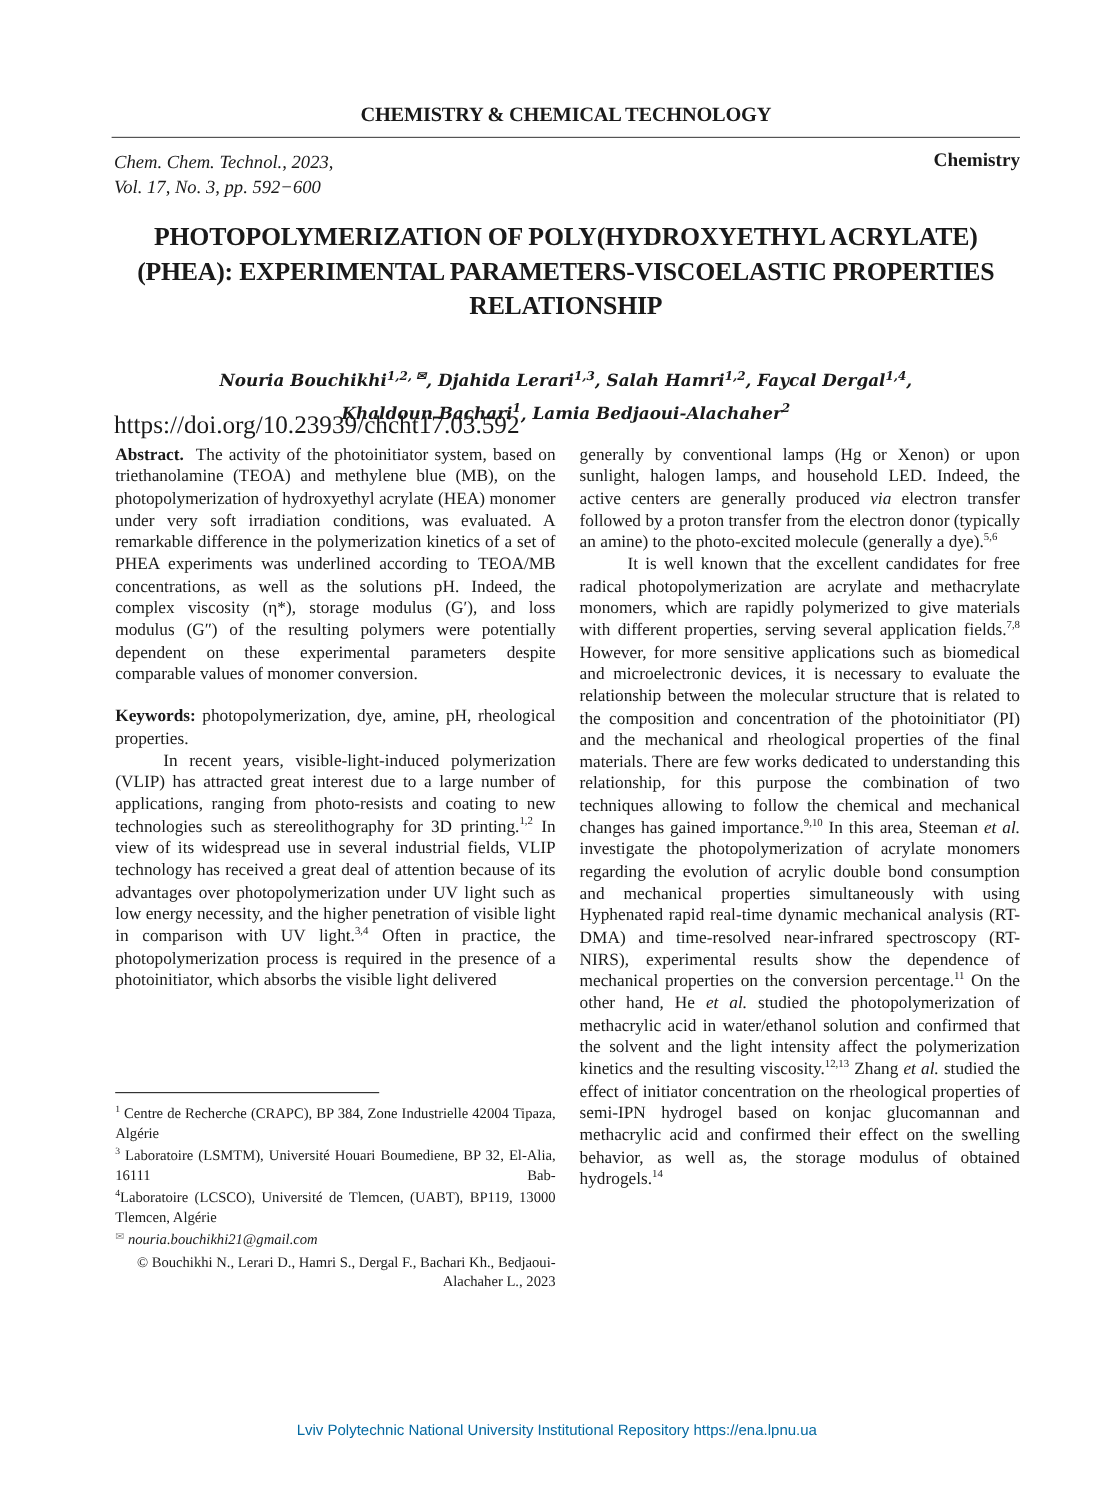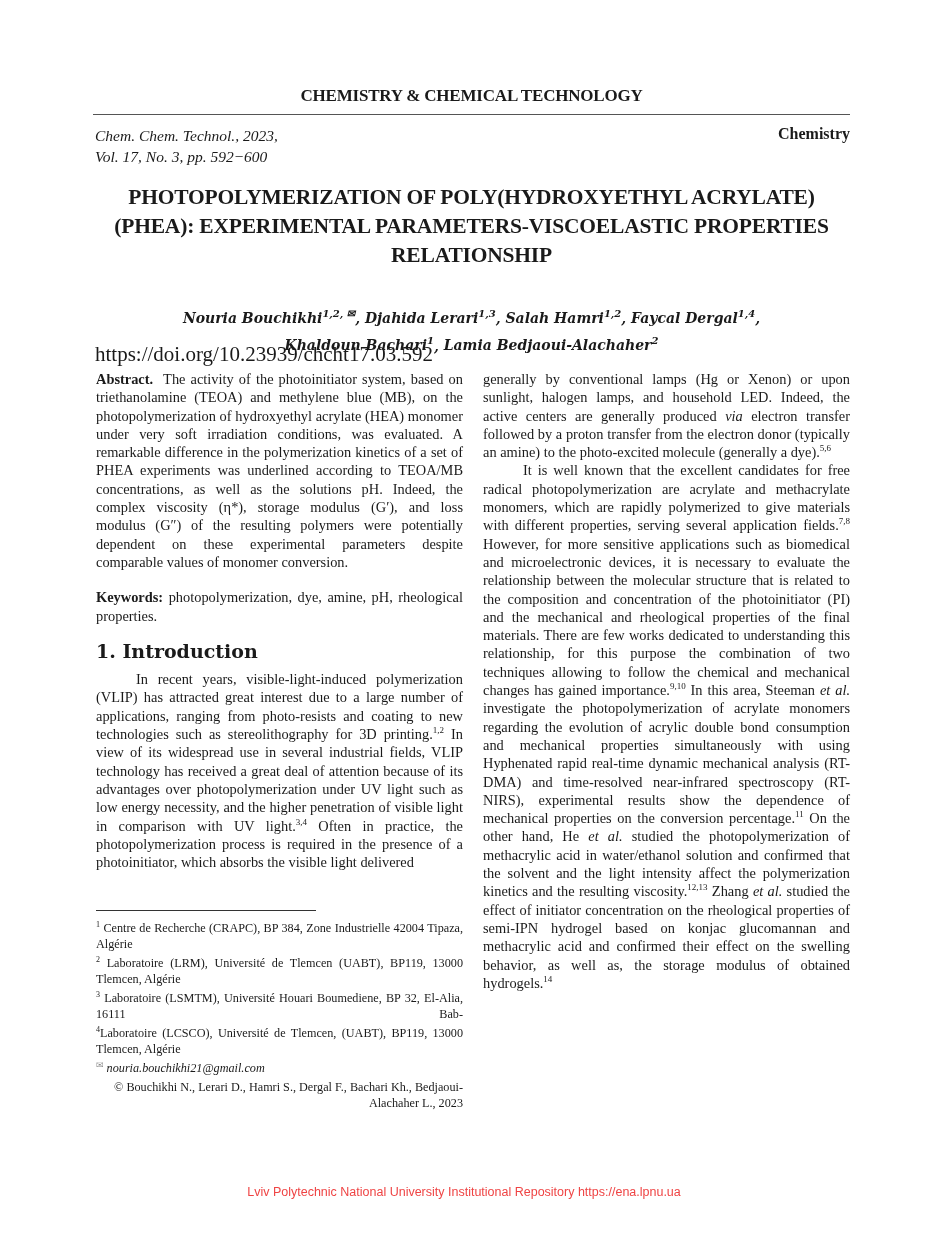--- a/index.html
+++ b/index.html
@@ -56,21 +56,21 @@
     position: absolute; left: 96px; top: 910px; width: 367px; font-size: 12.2px;
     line-height: 16px; text-align: justify;
   }
   .fn-rule { width: 220px; border-top: 1px solid #333; margin-bottom: 6px; }
   .footnotes p { margin: 0; }
   .footnotes sup { font-size: 8px; }
   .email { font-style: italic; }
   .mail-icon { font-size: 9px; color: #888; vertical-align: 4px; }
   .repo {
     position: absolute; left: 0; width: 928px; top: 1185px; text-align: center;
-    font-family: "Liberation Sans", sans-serif; font-size: 12.5px; color: #ef4444;
+    font-family: "Liberation Sans", sans-serif; font-size: 12.5px; color: #0369a1;
   }
 </style>
 </head>
 <body>
 
 <div class="journal-header">CHEMISTRY &amp; CHEMICAL TECHNOLOGY</div>
 <div class="header-rule"></div>
 
 <div class="citation">
   <div>Chem. Chem. Technol., 2023,</div>
@@ -87,28 +87,26 @@
   <span><span>Faycal Dergal</span><sup>1,4</sup></span>,<br>
   <span><span>Khaldoun Bachari</span><sup>1</sup></span>,
   <span><span>Lamia Bedjaoui-Alachaher</span><sup>2</sup></span>
 </div>
 
 <div class="doi">https://doi.org/10.23939/chcht17.03.592</div>
 
 <div class="col left">
   <p><b>Abstract.</b>&nbsp; <span>The activity of the photoinitiator system, based on triethanolamine (TEOA) and methylene blue (MB), on the photopolymerization of hydroxyethyl acrylate (HEA) monomer under very soft irradiation conditions, was evaluated. A remarkable difference in the polymerization kinetics of a set of PHEA experiments was underlined according to TEOA/MB concentrations, as well as the solutions pH. Indeed, the complex viscosity (η*), storage modulus (G′), and loss modulus (G″) of the resulting polymers were potentially dependent on these experimental parameters despite comparable values of monomer conversion.</span></p>
   <p class="kw"><b>Keywords:</b> <span>photopolymerization, dye, amine, pH, rheological properties.</span></p>
-  <div class="section-heading">1. Introduction</div>
   <p class="indent"><span>In recent years, visible-light-induced polymerization (VLIP) has attracted great interest due to a large number of applications, ranging from photo-resists and coating to new technologies such as stereolithography for 3D printing.</span><sup class="ref">1,2</sup><span> In view of its widespread use in several industrial fields, VLIP technology has received a great deal of attention because of its advantages over photopolymerization under UV light such as low energy necessity, and the higher penetration of visible light in comparison with UV light.</span><sup class="ref">3,4</sup><span> Often in practice, the photopolymerization process is required in the presence of a photoinitiator, which absorbs the visible light delivered</span></p>
 </div>
 
 <div class="footnotes">
   <div class="fn-rule"></div>
   <p><sup>1</sup> <span>Centre de Recherche (CRAPC), BP 384, Zone Industrielle 42004 Tipaza, Algérie</span></p>
-  <p><sup>2</sup> <span>Laboratoire (LRM), Université de Tlemcen (UABT), BP119, 13000 Tlemcen, Algérie</span></p>
   <p style="text-align:justify;text-align-last:justify;"><sup>3</sup> <span>Laboratoire (LSMTM), Université Houari Boumediene, BP 32, El-Alia, 16111 Bab-</span></p>
   <p><sup>4</sup><span>Laboratoire (LCSCO), Université de Tlemcen, (UABT), BP119, 13000 Tlemcen, Algérie</span></p>
   <p><span class="mail-icon">✉</span> <span class="email">nouria.bouchikhi21@gmail.com</span></p>
   <p style="text-align:right;margin-top:3px;">© Bouchikhi N., Lerari D., Hamri S., Dergal F., Bachari Kh., Bedjaoui-Alachaher L., 2023</p>
 </div>
 
 <div class="col right">
   <p><span>generally by conventional lamps (Hg or Xenon) or upon sunlight, halogen lamps, and household LED. Indeed, the active centers are generally produced </span><i>via</i><span> electron transfer followed by a proton transfer from the electron donor (typically an amine) to the photo-excited molecule (generally a dye).</span><sup class="ref">5,6</sup></p>
   <p class="indent"><span>It is well known that the excellent candidates for free radical photopolymerization are acrylate and methacrylate monomers, which are rapidly polymerized to give materials with different properties, serving several application fields.</span><sup class="ref">7,8</sup><span> However, for more sensitive applications such as biomedical and microelectronic devices, it is necessary to evaluate the relationship between the molecular structure that is related to the composition and concentration of the photoinitiator (PI) and the mechanical and rheological properties of the final materials. There are few works dedicated to understanding this relationship, for this purpose the combination of two techniques allowing to follow the chemical and mechanical changes has gained importance.</span><sup class="ref">9,10</sup><span> In this area, Steeman </span><i>et al.</i><span> investigate the photopolymerization of acrylate monomers regarding the evolution of acrylic double bond consumption and mechanical properties simultaneously with using Hyphenated rapid real-time dynamic mechanical analysis (RT-DMA) and time-resolved near-infrared spectroscopy (RT-NIRS), experimental results show the dependence of mechanical properties on the conversion percentage.</span><sup class="ref">11</sup><span> On the other hand, He </span><i>et al.</i><span> studied the photopolymerization of methacrylic acid in water/ethanol solution and confirmed that the solvent and the light intensity affect the polymerization kinetics and the resulting viscosity.</span><sup class="ref">12,13</sup><span> Zhang </span><i>et al.</i><span> studied the effect of initiator concentration on the rheological properties of semi-IPN hydrogel based on konjac glucomannan and methacrylic acid and confirmed their effect on the swelling behavior, as well as, the storage modulus of obtained hydrogels.</span><sup class="ref">14</sup></p>
 </div>

